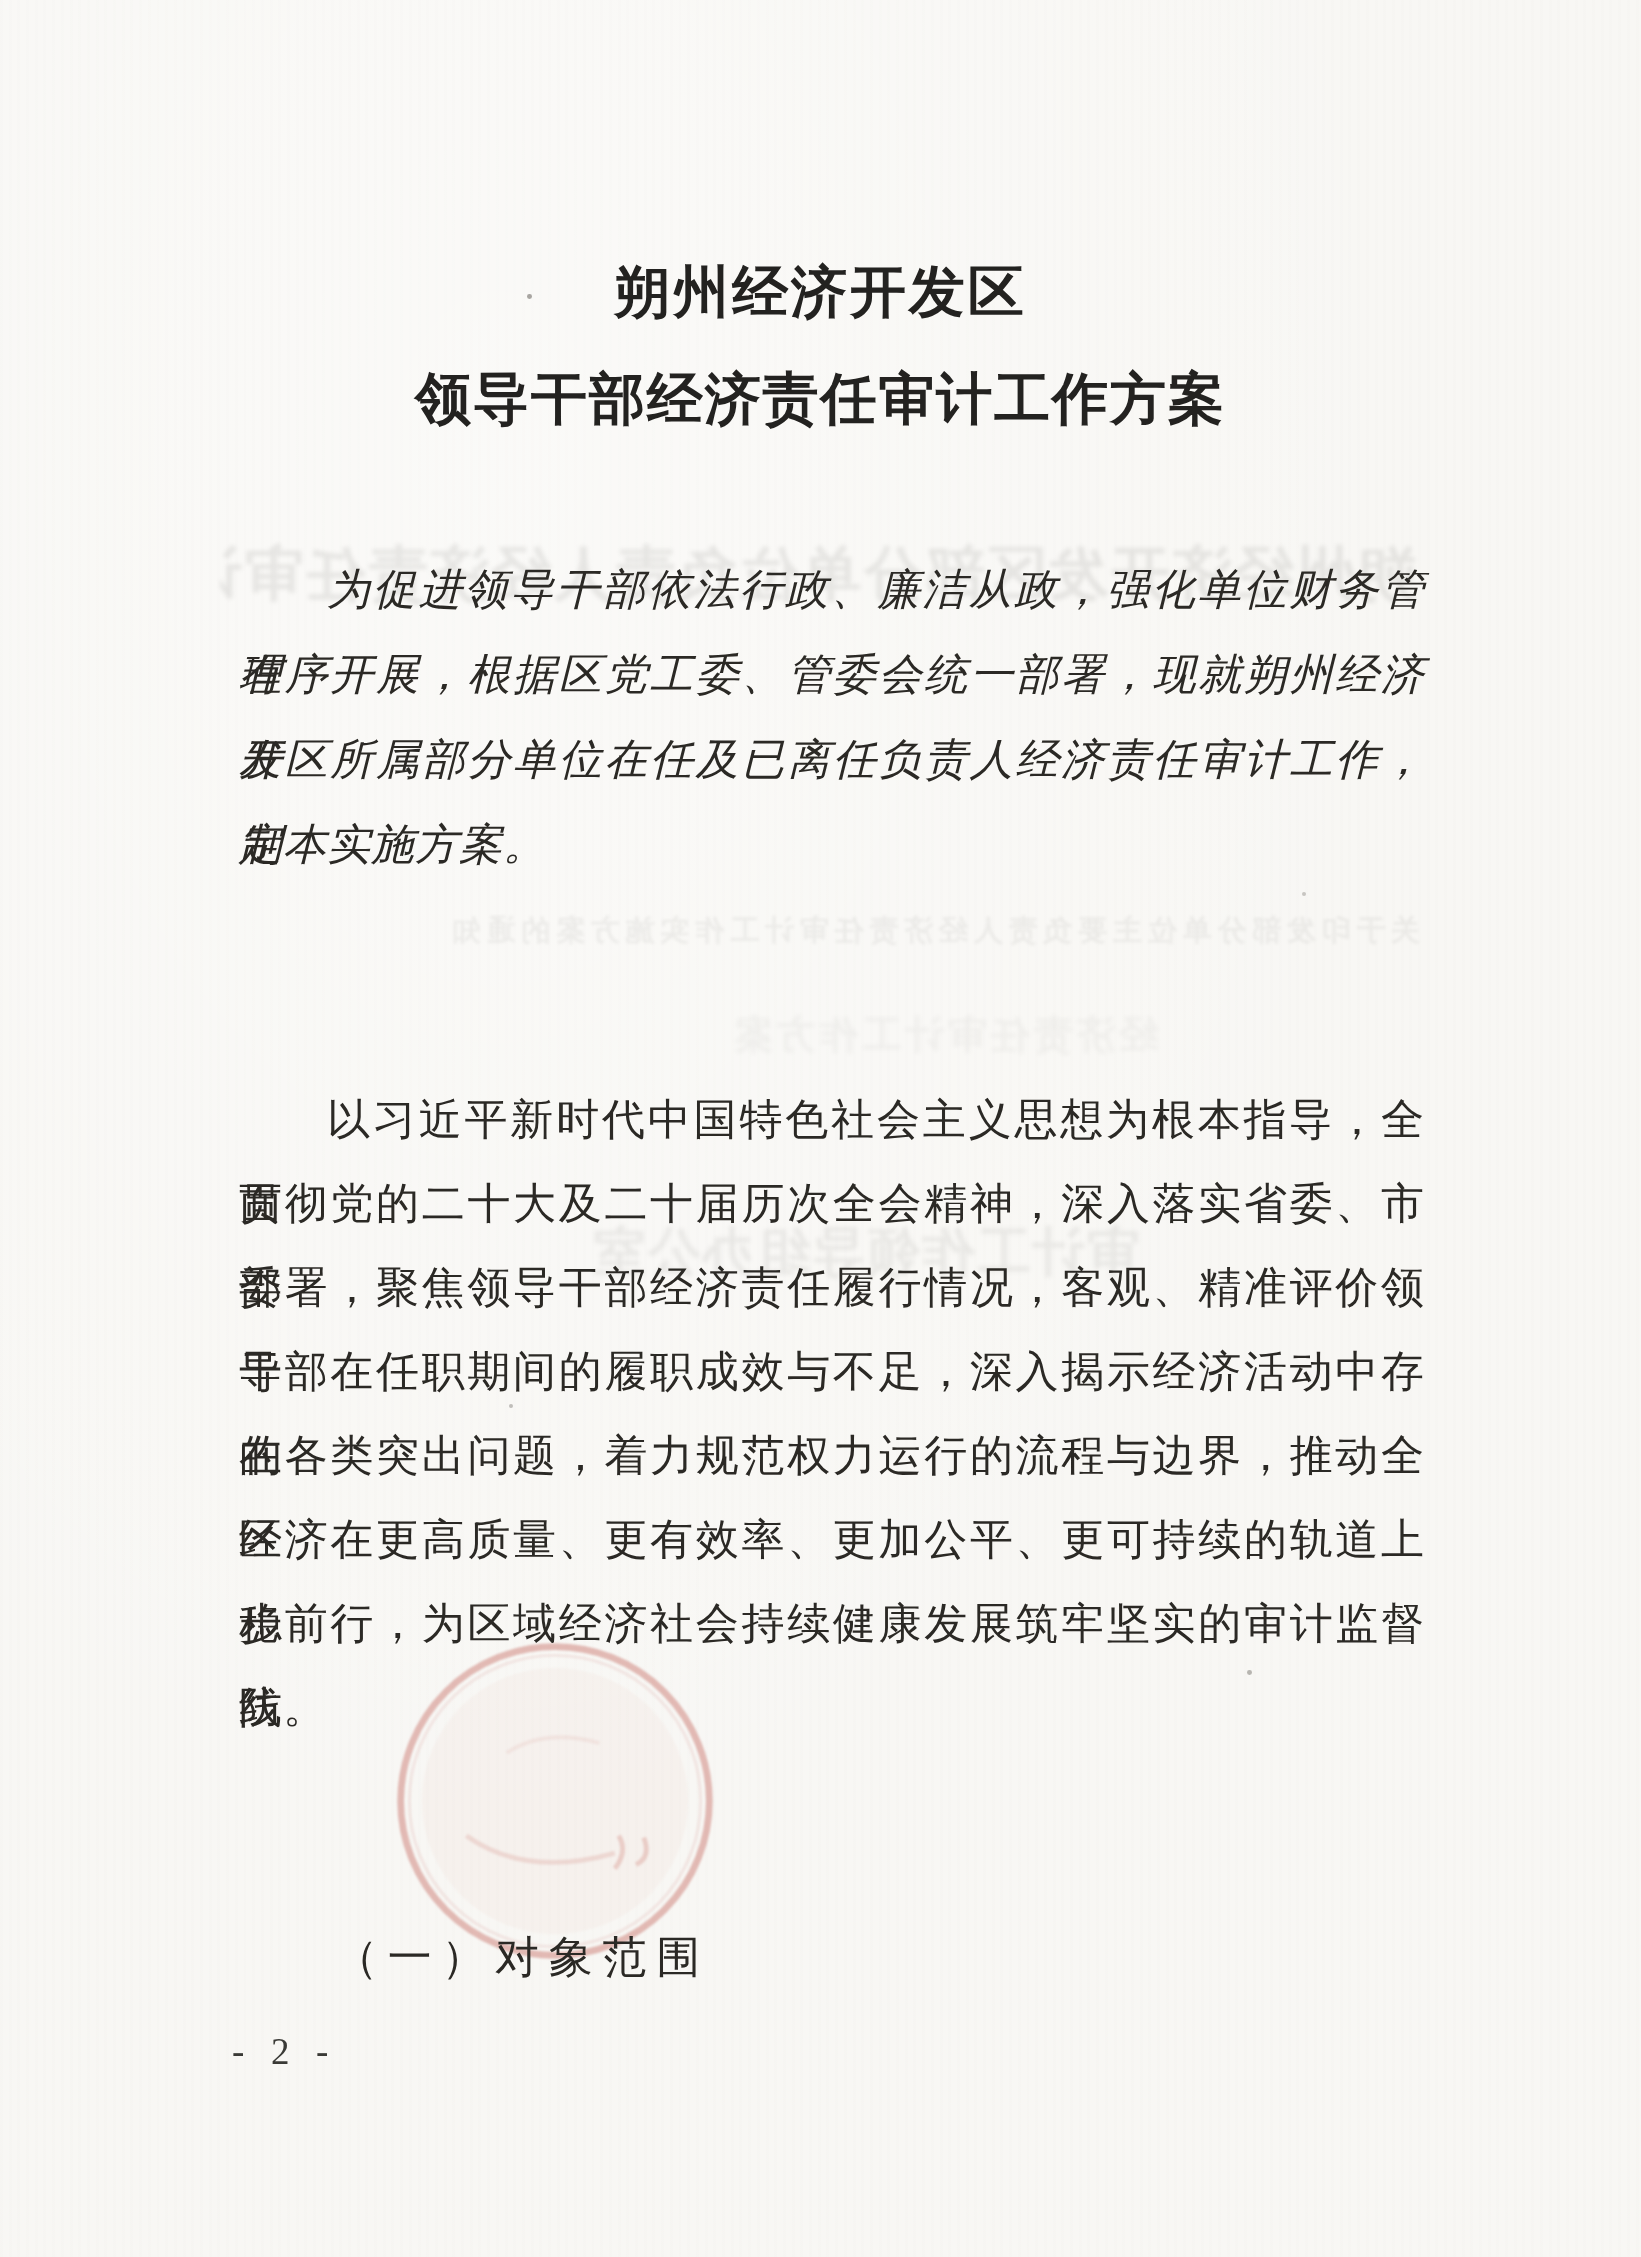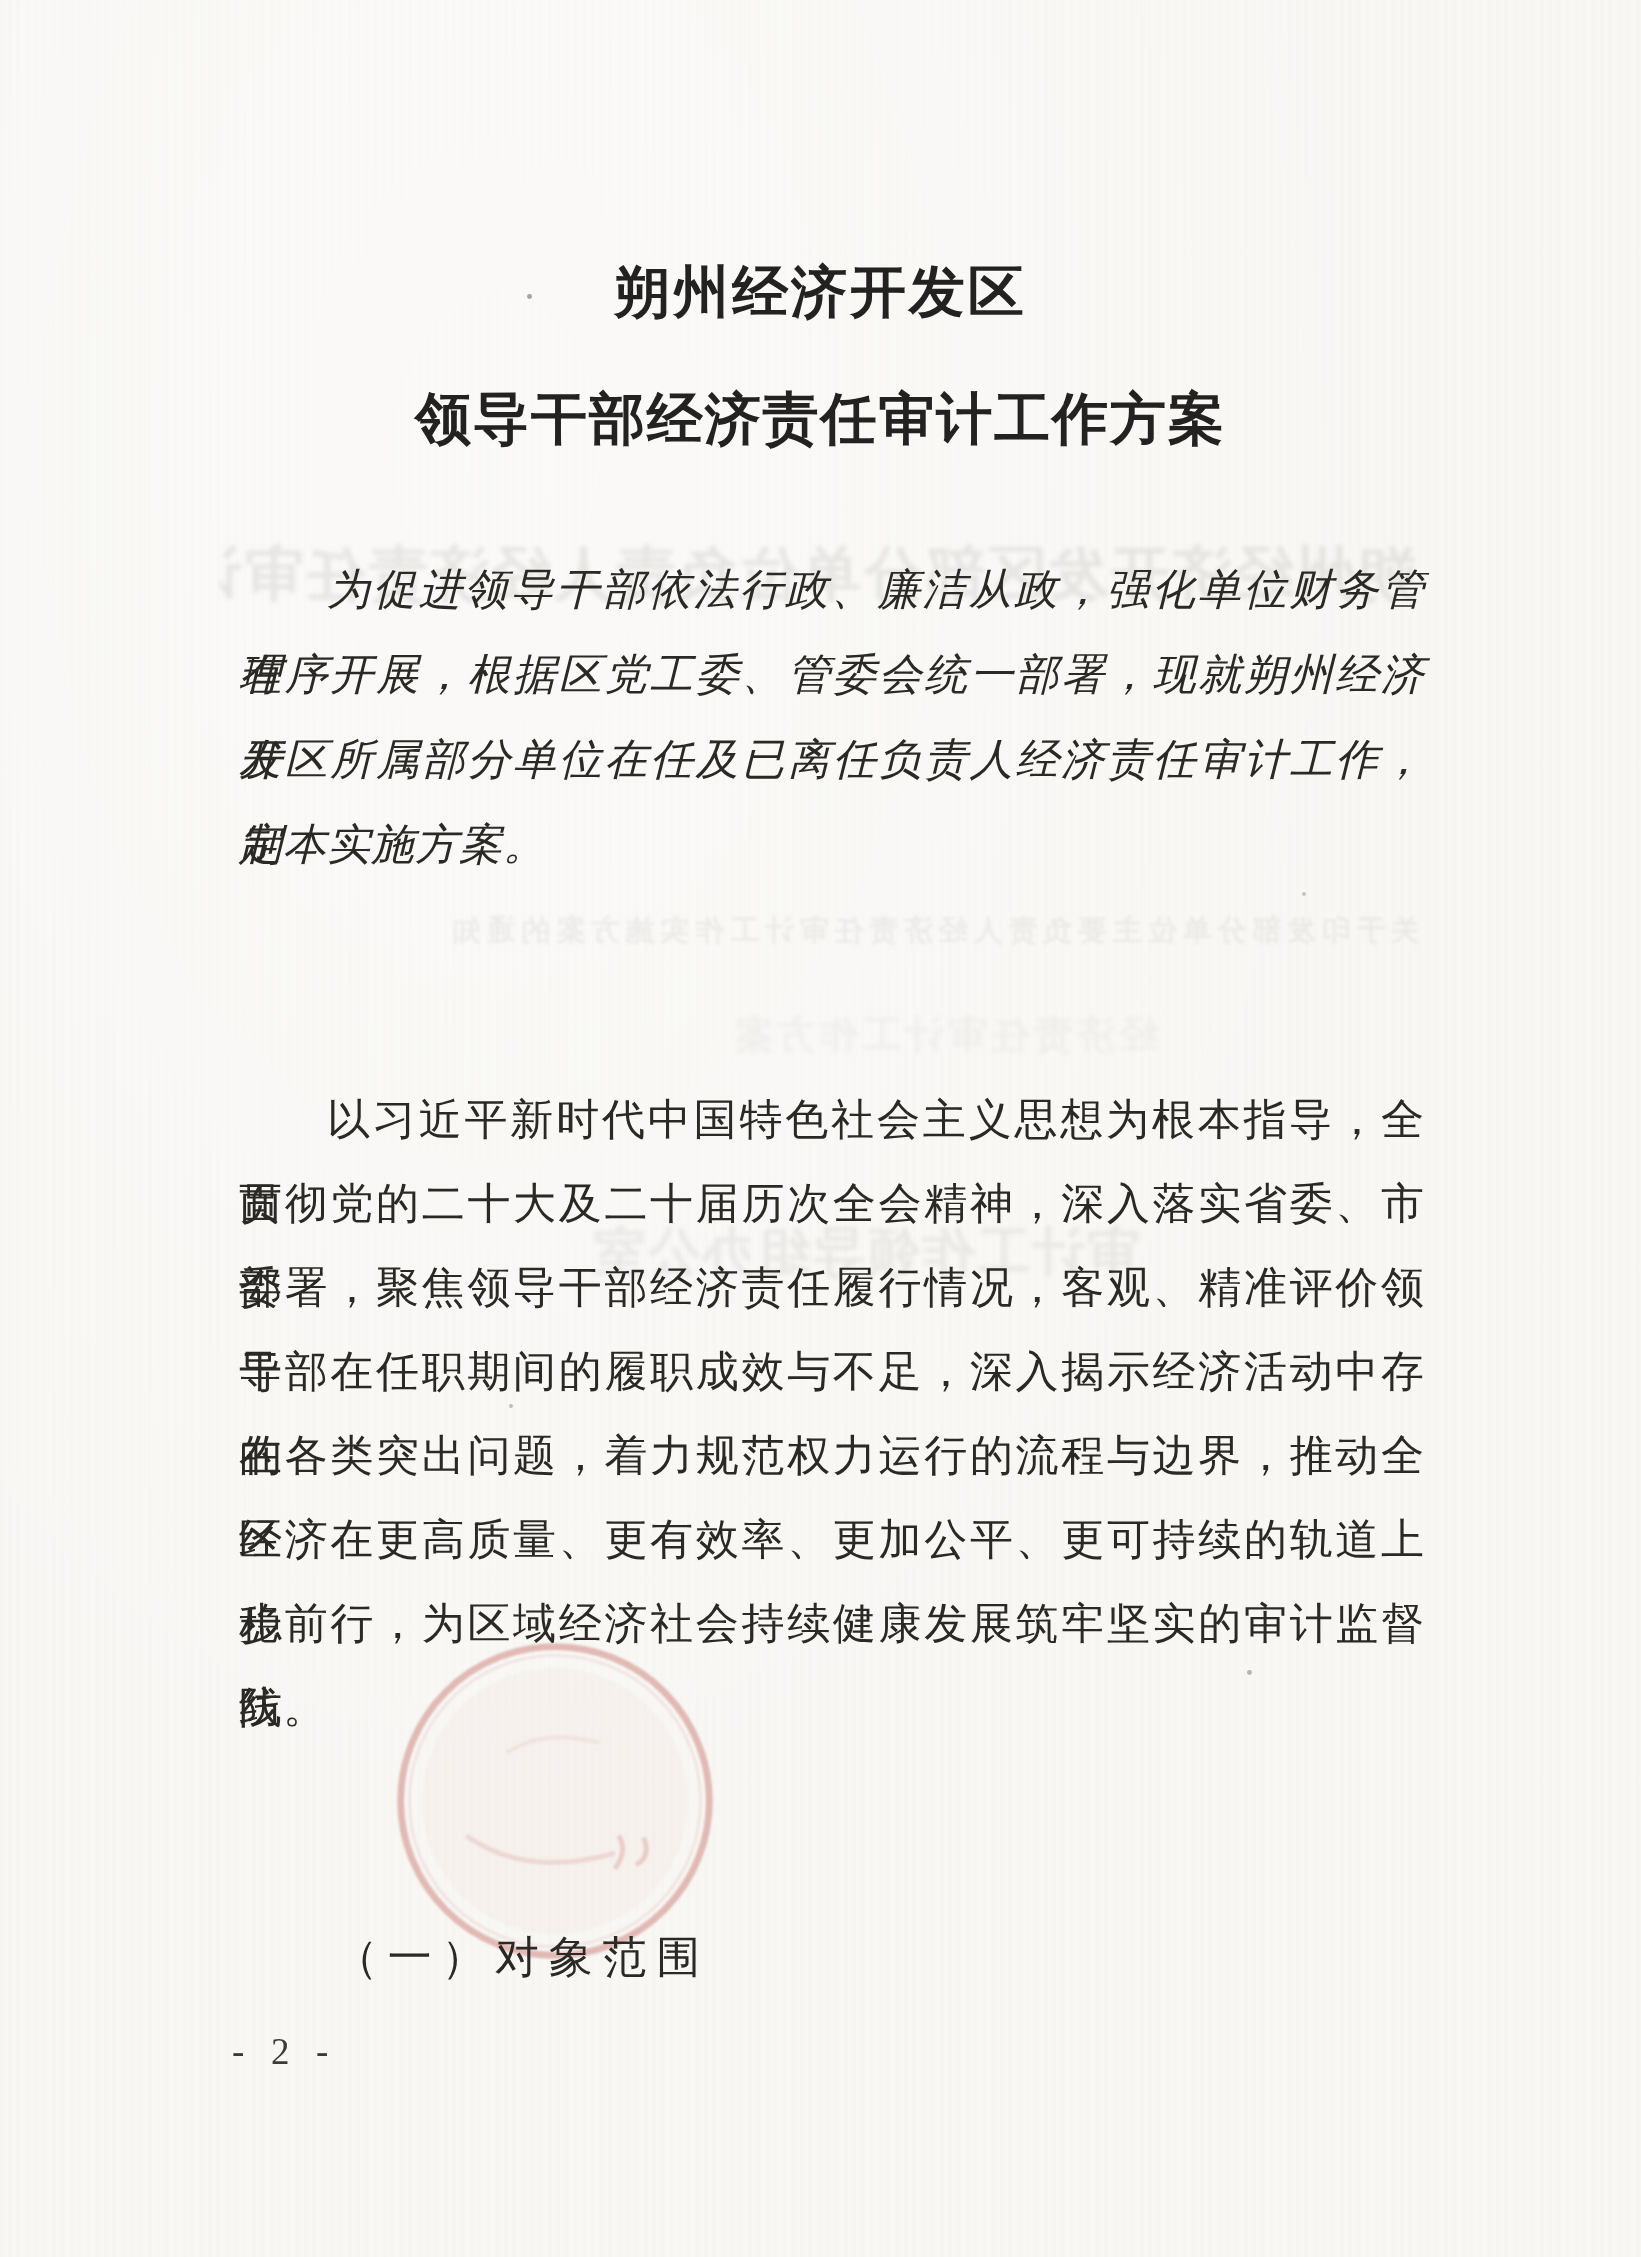--- a/index.html
+++ b/index.html
@@ -38,21 +38,21 @@
   .seal{position:absolute;left:391px;top:1637px;width:328px;height:328px;z-index:2;filter:blur(1.1px);pointer-events:none;}
 
   
   .toplayer{position:absolute;inset:0;z-index:3;}
   .doc-title{
     position:absolute;left:0;width:1641px;
     text-align:center;font-weight:700;color:#232220;
     font-family:"Liberation Serif","DejaVu Serif",serif;
   }
   #title1{top:261px;font-size:56px;line-height:62px;letter-spacing:2.9px;}
-  #title2{top:388px;font-size:56px;line-height:62px;letter-spacing:1.9px;}
+  #title2{top:368px;font-size:56px;line-height:62px;letter-spacing:1.9px;}
 
   .textblock{position:absolute;left:239px;width:1186px;}
   .bodyline{
     font-size:43px;line-height:85px;height:85px;
     letter-spacing:1px;
     text-align:justify;text-align-last:justify;text-justify:inter-character;
     color:#2b2925;
   }
   #para2 .bodyline{line-height:84px;height:84px;}
   .bodyline.first{text-indent:88px;}

